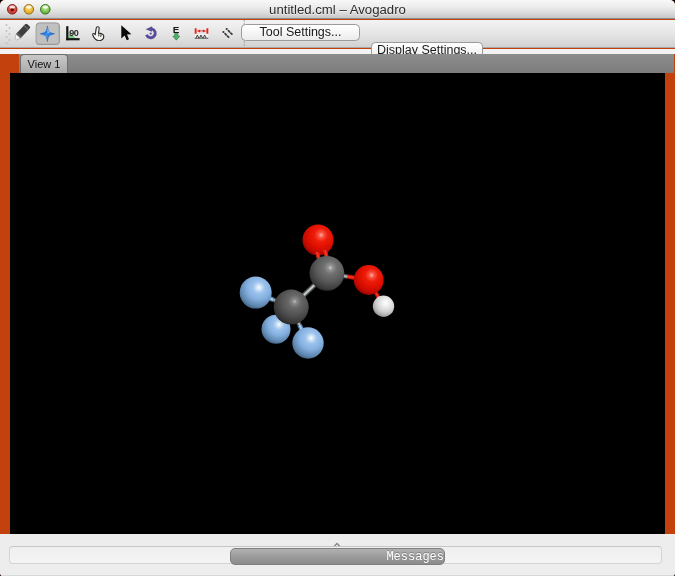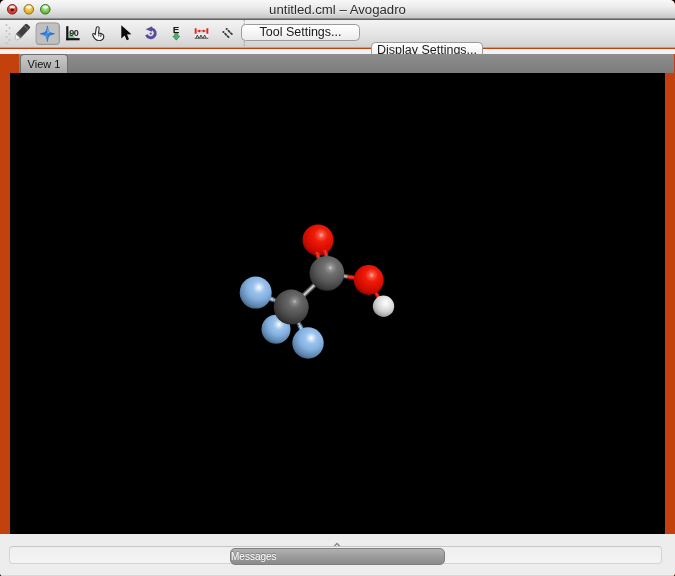--- a/index.html
+++ b/index.html
@@ -29,22 +29,22 @@
   border:1px solid #6e6e6e; border-bottom:none; border-radius:4px 4px 0 0;
   font-size:11px; color:#111; text-align:center; line-height:18px; }
 #canvas { position:absolute; left:10px; top:73px; width:655px; height:461px; background:#000; }
 #bottom { position:absolute; left:0; top:534px; width:675px; height:42px; background:#ededed; }
 #track { position:absolute; left:9px; top:12px; width:653px; height:18px;
   background:linear-gradient(#efefef, #f4f4f4); border:1px solid #d4d4d4;
   border-top-color:#c6c6c6; border-radius:4px; }
 #msgbar { position:absolute; left:230px; top:13.5px; width:215px; height:17.5px;
   background:linear-gradient(#b2b2b2 0%, #9c9c9c 50%, #8b8b8b 100%);
   border:1px solid #7f7f7f; border-radius:5px;
-  font-size:10px; color:#fff; text-align:left; line-height:16px;
-  text-shadow:0 -1px 0 rgba(0,0,0,0.25); }
+  font-size:12px; color:#fff; text-align:right; line-height:16px;
+  text-shadow:0 -1px 0 rgba(0,0,0,0.25);font-family:Liberation Mono, monospace; }
 #botedge { position:absolute; left:0; top:41px; width:675px; height:1px; background:#d8d8d8; }
 svg { position:absolute; }
 </style>
 </head>
 <body>
 <div id="win">
   <div id="titlebar">
     <svg width="60" height="19" style="left:0;top:0">
       <defs>
         <radialGradient id="rg" cx="0.5" cy="0.35" r="0.72">

